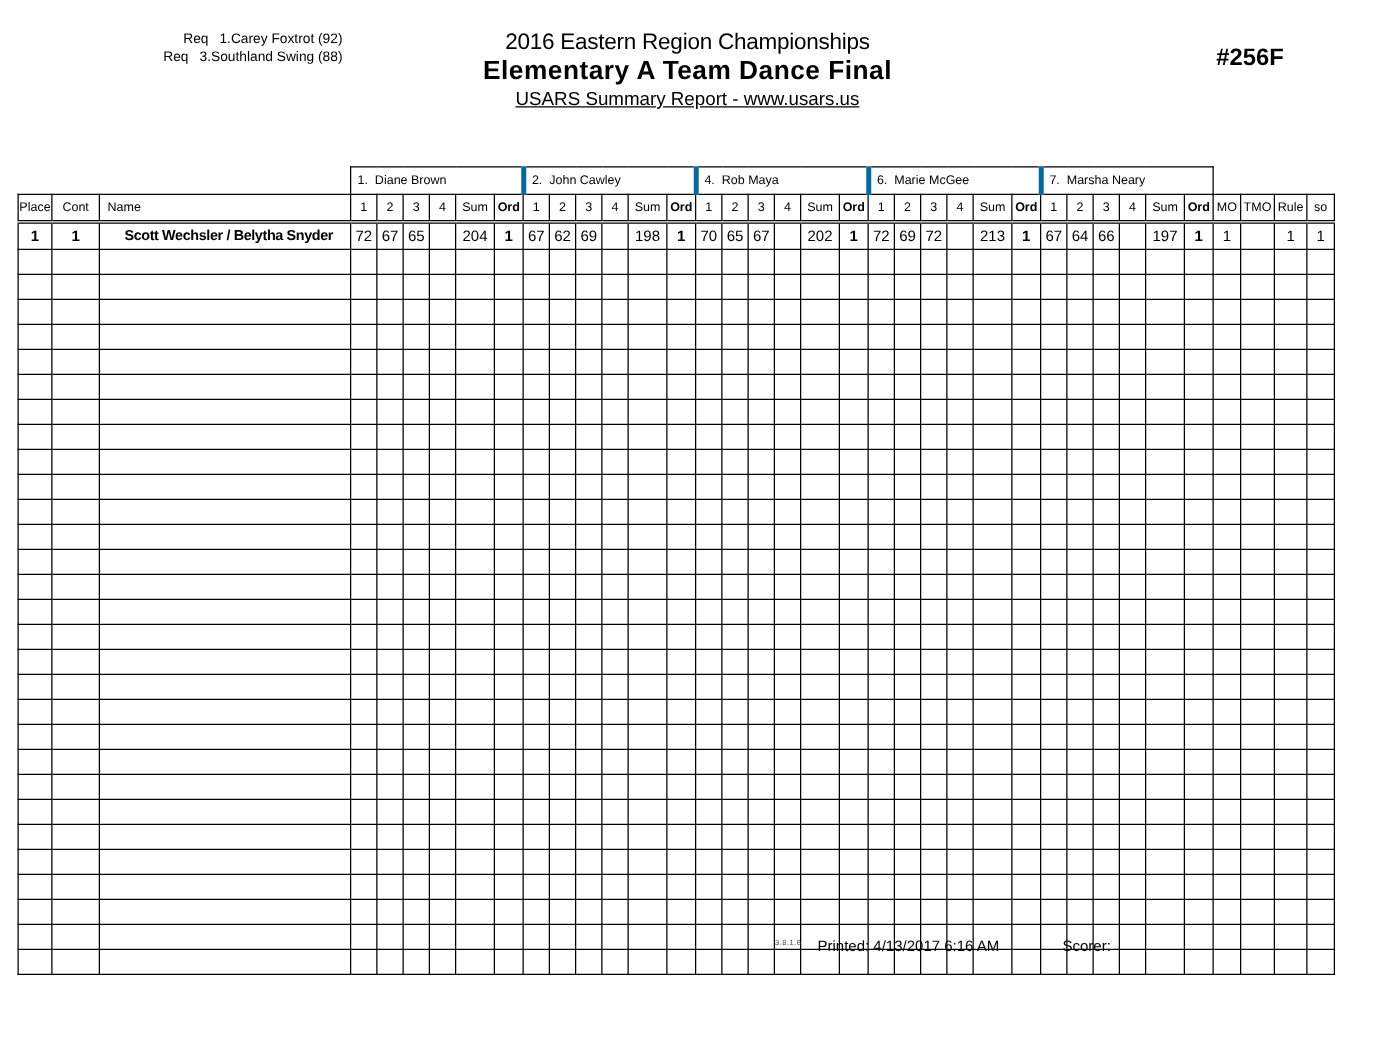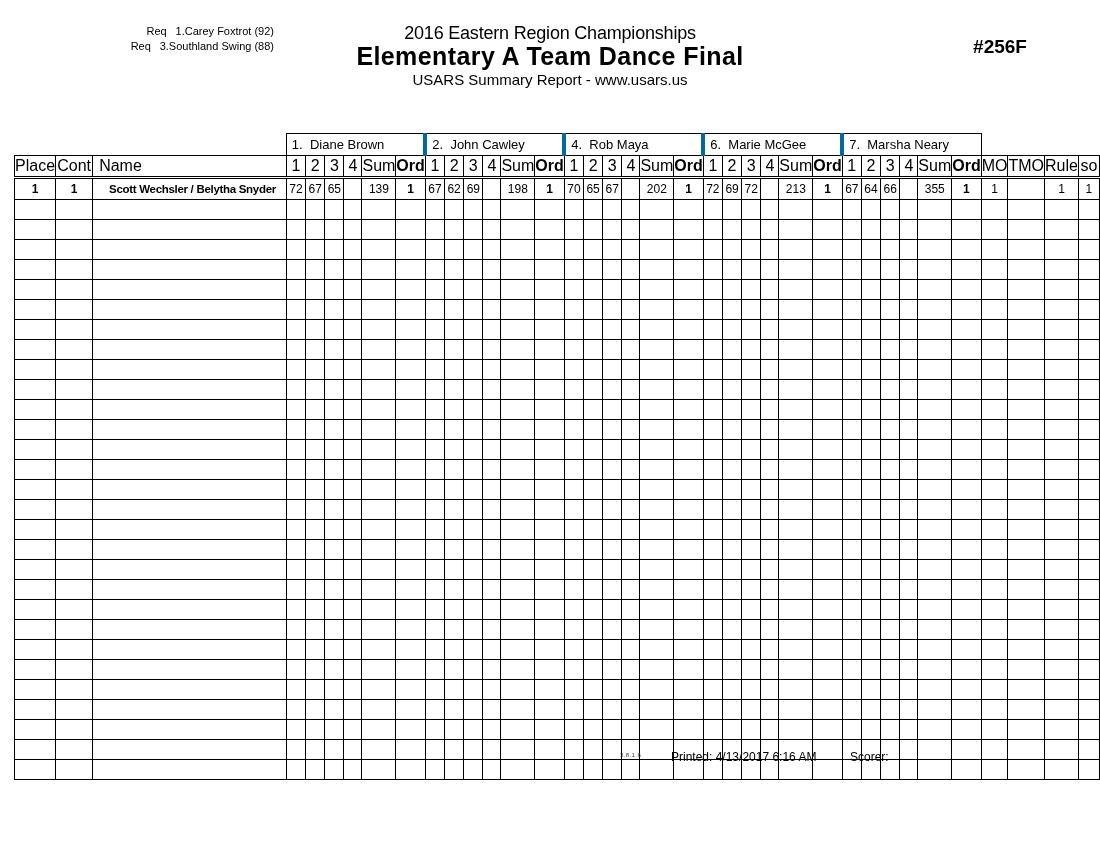--- a/index.html
+++ b/index.html
@@ -10,53 +10,53 @@
   
   .reqs{position:absolute;left:14px;top:24px;width:260px;text-align:right;}
   .req-line{font-size:11px;line-height:14.5px;white-space:nowrap;}
   .req-lbl{display:inline-block;width:26px;}
   .req-num{display:inline-block;width:18px;}
 
   
   .hdr{position:absolute;left:130px;top:22px;width:840px;text-align:center;}
   .hdr .l1{font-size:18px;font-weight:normal;letter-spacing:-.2px;line-height:22px;}
   .hdr .l2{font-size:14.5px;line-height:20px;letter-spacing:.1px;}
-  .hdr .l3{font-size:25px;font-weight:bold;line-height:25px;letter-spacing:.4px;}
-  .hdr .l4{font-size:15px;line-height:22px;}
+  .hdr .l3{font-size:21px;font-weight:bold;line-height:25px;letter-spacing:.4px;}
+  .hdr .l4{font-size:15px;line-height:22px;text-decoration:underline;}
 
   .evtnum{position:absolute;left:930px;top:36px;width:140px;text-align:center;
           font-size:19px;font-weight:bold;}
 
   
   .sheet{position:absolute;left:14px;top:133px;}
   table.grid{border-collapse:collapse;table-layout:fixed;}
   table.grid td{border:1px solid #000;padding:0;height:19px;
                 font-size:11px;text-align:center;vertical-align:middle;
                 overflow:hidden;white-space:nowrap;}
   
   tr.jband td{height:21px;border:1px solid #000;text-align:left;
-              font-size:13px;padding-left:5px;margin-top:23px;}
+              font-size:10px;padding-left:5px;margin-top:23px;}
   tr.jband td.blank{border:none;}
   tr.jband td.thickL{border-left:4px solid #0369a1;}
   
-  tr.colhead td{font-size:16px;height:20px;border-bottom:3px double #000;}
+  tr.colhead td{font-size:10px;height:20px;border-bottom:3px double #000;}
   tr.colhead td.nm{text-align:left;padding-left:6px;}
   
   tr.datarow td{height:20px;font-size:12px;font-weight:bold;}
   tr.datarow td.nm{text-align:center;padding-left:6px;font-size:11.5px;
                    font-weight:bold;letter-spacing:-.3px;}
   tr.datarow td.sc{font-weight:normal;font-size:12px;}
   td.ord{border-left:4px solid #000;border-right:4px solid #000;font-weight:bold;}
 
   .empty td{height:19px;}
 
   
   .footer{position:absolute;left:14px;top:750px;width:1030px;height:20px;}
   .ver{position:absolute;left:606px;top:2px;font-size:6px;color:#444;letter-spacing:.4px;}
-  .printed{position:absolute;left:640px;top:0px;font-size:12px;margin-left:17px;}
+  .printed{position:absolute;left:640px;top:0px;font-size:12px;}
   .scorer{position:absolute;left:836px;top:0px;font-size:12px;}
 </style>
 </head>
 <body>
 
 <div class="reqs">
   <div class="req-line">
     <span class="req-lbl">Req</span><span class="req-num">1.</span><span>Carey Foxtrot (92)</span>
   </div>
   <div class="req-line">
@@ -162,21 +162,21 @@
           <td>so</td>
         </tr>
         <tr class="datarow">
           <td>1</td>
           <td>1</td>
           <td class="nm">Scott Wechsler / Belytha Snyder</td>
           <td class="sc">72</td>
           <td class="sc">67</td>
           <td class="sc">65</td>
           <td class="sc"></td>
-          <td class="sc">139</td>
+          <td class="sc">204</td>
           <td class="ord">1</td>
           <td class="sc">67</td>
           <td class="sc">62</td>
           <td class="sc">69</td>
           <td class="sc"></td>
           <td class="sc">198</td>
           <td class="ord">1</td>
           <td class="sc">70</td>
           <td class="sc">65</td>
           <td class="sc">67</td>
@@ -186,21 +186,21 @@
           <td class="sc">72</td>
           <td class="sc">69</td>
           <td class="sc">72</td>
           <td class="sc"></td>
           <td class="sc">213</td>
           <td class="ord">1</td>
           <td class="sc">67</td>
           <td class="sc">64</td>
           <td class="sc">66</td>
           <td class="sc"></td>
-          <td class="sc">355</td>
+          <td class="sc">197</td>
           <td class="ord">1</td>
           <td class="sc">1</td>
           <td class="sc"></td>
           <td class="sc">1</td>
           <td class="sc">1</td>
         </tr>
         <tr class="empty">
           <td class=""></td>
           <td class=""></td>
           <td class=""></td>

